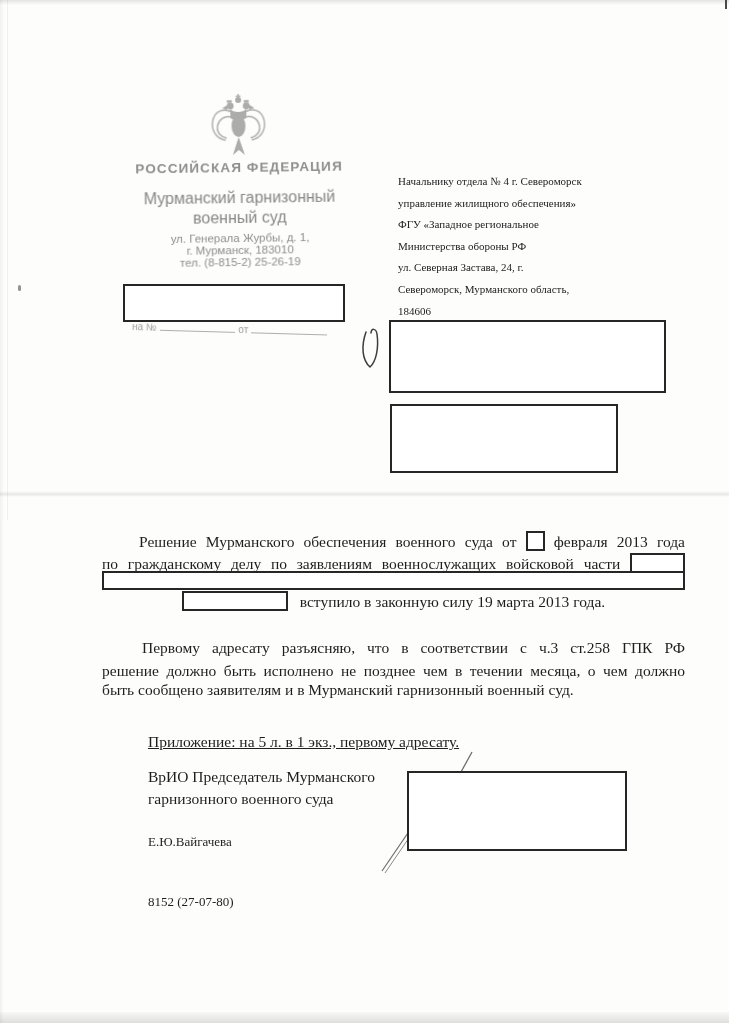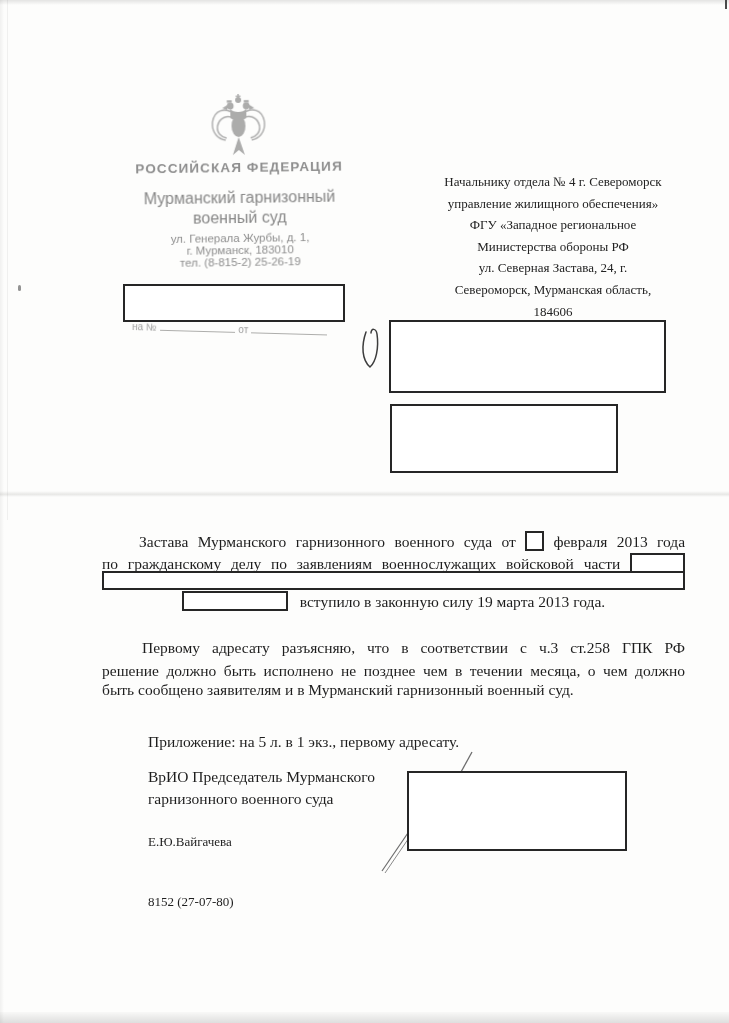--- a/index.html
+++ b/index.html
@@ -24,21 +24,21 @@
   .lh-country{position:absolute;left:0;top:70px;width:240px;font-size:13.5px;letter-spacing:1.1px;font-weight:bold;color:#8e8e8e;}
   .lh-court1{position:absolute;left:0;top:99px;width:240px;font-size:16px;color:#878787;}
   .lh-court2{position:absolute;left:0;top:119px;width:240px;font-size:16px;color:#878787;}
   .lh-addr{position:absolute;left:0;width:240px;font-size:11.5px;color:#8e8e8e;}
   
   .ref-line{position:absolute;left:132px;top:319px;width:198px;height:13px;display:flex;
     align-items:flex-end;color:#9d9d9d;font:10px "Liberation Sans",sans-serif;
     transform:rotate(1.6deg);transform-origin:left bottom;filter:blur(.2px);}
   .ref-line .dash{flex:1;border-bottom:1px solid #adadab;margin:0 3px 2px 3px;}
   
-  .recipient{position:absolute;left:398px;top:171px;width:310px;font-size:13px;line-height:21.6px;color:#222;text-align:center;}
+  .recipient{position:absolute;left:398px;top:171px;width:310px;font-size:11px;line-height:21.6px;color:#222;}
   
   .rbox{position:absolute;background:#fff;border:2px solid #262626;box-sizing:border-box;}
   .ibox{display:inline-block;background:#fff;border:2px solid #262626;box-sizing:border-box;
     height:20px;vertical-align:-4px;}
   
   .bline{position:absolute;left:102px;width:583px;font-size:15.5px;color:#1e1e1e;}
   .just{text-align:justify;text-align-last:justify;text-justify:inter-word;}
   .partial-under{position:absolute;left:399px;top:459px;font-size:14px;letter-spacing:2px;color:#3a3a3a;z-index:1;}
   .overbox{z-index:2;}
   .small-sans{font-size:13px;}
@@ -94,53 +94,53 @@
     <span>от</span>
     <span class="dash"></span>
   </div>
 
   <div class="recipient">
     <div>Начальнику отдела № 4 г. Североморск</div>
     <div>управление жилищного обеспечения»</div>
     <div>ФГУ «Западное региональное</div>
     <div>Министерства обороны РФ</div>
     <div>ул. Северная Застава,  24, г.</div>
-    <div>Североморск, Мурманская область,</div>
+    <div>Североморск, Мурманского область,</div>
     <div>184606</div>
   </div>
 
   <div class="rbox" style="left:123px;top:284px;width:222px;height:38px;"></div>
   <div class="rbox" style="left:389px;top:320px;width:277px;height:73px;"></div>
   <div class="partial-under">обл,184606</div>
   <div class="rbox overbox" style="left:390px;top:404px;width:228px;height:69px;"></div>
 
   <svg class="mark" width="30" height="50" style="left:358px;top:326px;">
     <path d="M8,6 C3,20 4,34 12,41 C18,36 21,22 19,8 C18,2 13,2 13,7" fill="none" stroke="#3d3d3d" stroke-width="1.5" stroke-linecap="round"></path>
   </svg>
 
   <div class="bline just" style="top:531px;text-indent:37px;">
-    <span>Застава  Мурманского гарнизонного военного суда от</span>
+    <span>Решение  Мурманского обеспечения военного суда от</span>
     <span class="ibox" style="width:19px;"></span>
     <span>февраля 2013 года</span>
   </div>
   <div class="bline just" style="top:553px;">
     <span>по гражданскому делу по заявлениям военнослужащих войсковой части</span>
     <span class="ibox" style="width:55px;"></span>
   </div>
   <div class="rbox" style="left:102px;top:571px;width:583px;height:19px;"></div>
   <div class="bline" style="top:591px;text-align:center;">
     <span class="ibox" style="width:106px;"></span>
     <span style="margin-left:8px;">вступило в законную силу 19 марта 2013 года.</span>
   </div>
 
   <div class="bline just" style="top:639px;text-indent:40px;">Первому адресату разъясняю, что  в соответствии с ч.3 ст.258 ГПК РФ</div>
   <div class="bline just" style="top:662px;">решение должно быть исполнено не позднее чем в течении месяца, о чем должно</div>
   <div class="bline" style="top:681px;">быть сообщено заявителям и в Мурманский гарнизонный военный суд.</div>
 
-  <div class="bline" style="left:148px;top:733px;width:450px;">Приложение: на 5  л. в 1 экз., первому адресату.</div>
+  <div class="bline" style="left:148px;top:733px;width:450px;text-decoration:underline;">Приложение: на 5  л. в 1 экз., первому адресату.</div>
 
   <div class="bline" style="left:148px;top:790px;width:320px;">гарнизонного военного суда</div>
   <div class="bline" style="left:148px;top:768px;width:320px;">ВрИО Председатель Мурманского</div>
 
   <svg class="mark" width="260" height="135" style="left:378px;top:745px;">
     <line x1="83" y1="27" x2="94" y2="7" stroke="#6d6d6d" stroke-width="1.3"></line>
     <line x1="4" y1="126" x2="34" y2="82" stroke="#6d6d6d" stroke-width="1.2"></line>
     <line x1="7" y1="128" x2="37" y2="84" stroke="#8a8a8a" stroke-width="1"></line>
   </svg>
   <div class="rbox overbox" style="left:407px;top:771px;width:220px;height:80px;"></div>

